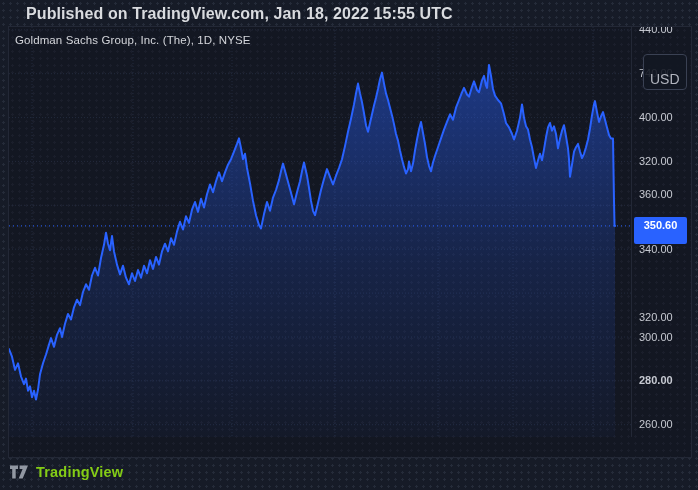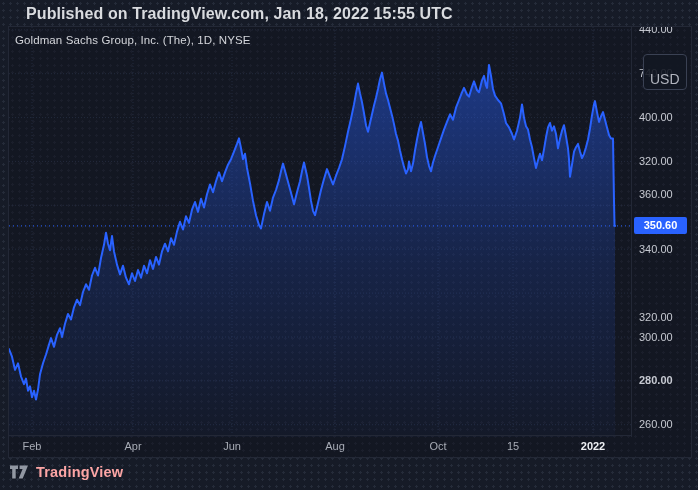--- a/index.html
+++ b/index.html
@@ -36,38 +36,38 @@
     position:absolute;left:7px;height:13px;line-height:13px;
     font-size:11px;color:#c6c9d1;white-space:nowrap;
   }
   .usd-badge{
     position:absolute;left:11px;top:3px;z-index:4;
     border:1px solid #3a4153;border-radius:4px;
     background:rgba(19,23,34,0.9);
     color:#b2b5be;font-size:14px;padding:16px 6px 2px 6px;margin-top:24px;
   }
   .last-price-badge{
-    position:absolute;left:2px;width:53px;height:17px;z-index:5;
+    position:absolute;left:2px;width:53px;height:27px;z-index:5;
     border-radius:2px;text-align:center;
     font-size:11px;font-weight:700;line-height:17px;color:#ffffff;
   }
   .time-axis{
     position:absolute;left:0;bottom:0;width:623px;height:21px;
     border-top:1px solid #232836;
   }
   .x-label{
     position:absolute;top:4px;transform:translateX(-50%);
     font-size:11px;color:#a8acb6;white-space:nowrap;
   }
   .x-label.highlight{color:#eef0f4;font-weight:700;}
   .footer{
     position:absolute;left:10px;top:462px;height:20px;display:flex;align-items:center;
   }
   .logo-mark{width:19px;height:14px;margin-right:7px;}
-  .logo-text{font-size:14.5px;font-weight:700;color:#fca5a5;letter-spacing:.2px;}
+  .logo-text{font-size:14.5px;font-weight:700;color:#84cc16;letter-spacing:.2px;}
 </style>
 </head>
 <body>
 
 <div class="published-bar">Published on TradingView.com, Jan 18, 2022 15:55 UTC</div>
 
 <div class="chart-widget">
 
   <div class="chart-title">Goldman Sachs Group, Inc. (The), 1D, NYSE</div>
 
@@ -115,31 +115,20 @@
         <div class="y-label" style="top: 215.7px;">340.00</div>
         <div class="y-label" style="top: 251px; margin-top: 33px;">320.00</div>
         <div class="y-label" style="top: 303.5px; text-align: right;">300.00</div>
         <div class="y-label" style="top: 347.3px; font-weight: bold;">280.00</div>
         <div class="y-label" style="top: 391.2px;">260.00</div>
       </div>
     <div class="usd-badge">USD</div>
     <div class="last-price-badge" id="last-price-badge" style="top: 190.4px; background: rgb(41, 98, 255);">350.60</div>
   </div>
 
-  <div class="time-axis">
-    <div id="x-labels">
-        <div class="x-label" style="left: 23px;">Feb</div>
-        <div class="x-label" style="left: 124px;">Apr</div>
-        <div class="x-label" style="left: 223px;">Jun</div>
-        <div class="x-label" style="left: 326px;">Aug</div>
-        <div class="x-label" style="left: 429px;">Oct</div>
-        <div class="x-label" style="left: 504px;">15</div>
-        <div class="x-label highlight" style="left: 584px;">2022</div>
-      </div>
-  </div>
 
 </div>
 
 <div class="footer">
   <svg class="logo-mark" viewBox="0 0 19 14">
     <path d="M0 0.5 h8 v3.5 h-2.3 v9.5 h-3.5 v-9.5 H0 Z" fill="#9298a3"></path>
     <path d="M9.6 0.5 h8.4 l-5.3 13 h-4 l3.9 -9.5 h-3 Z" fill="#9298a3"></path>
   </svg>
   <div class="logo-text">TradingView</div>
 </div>

